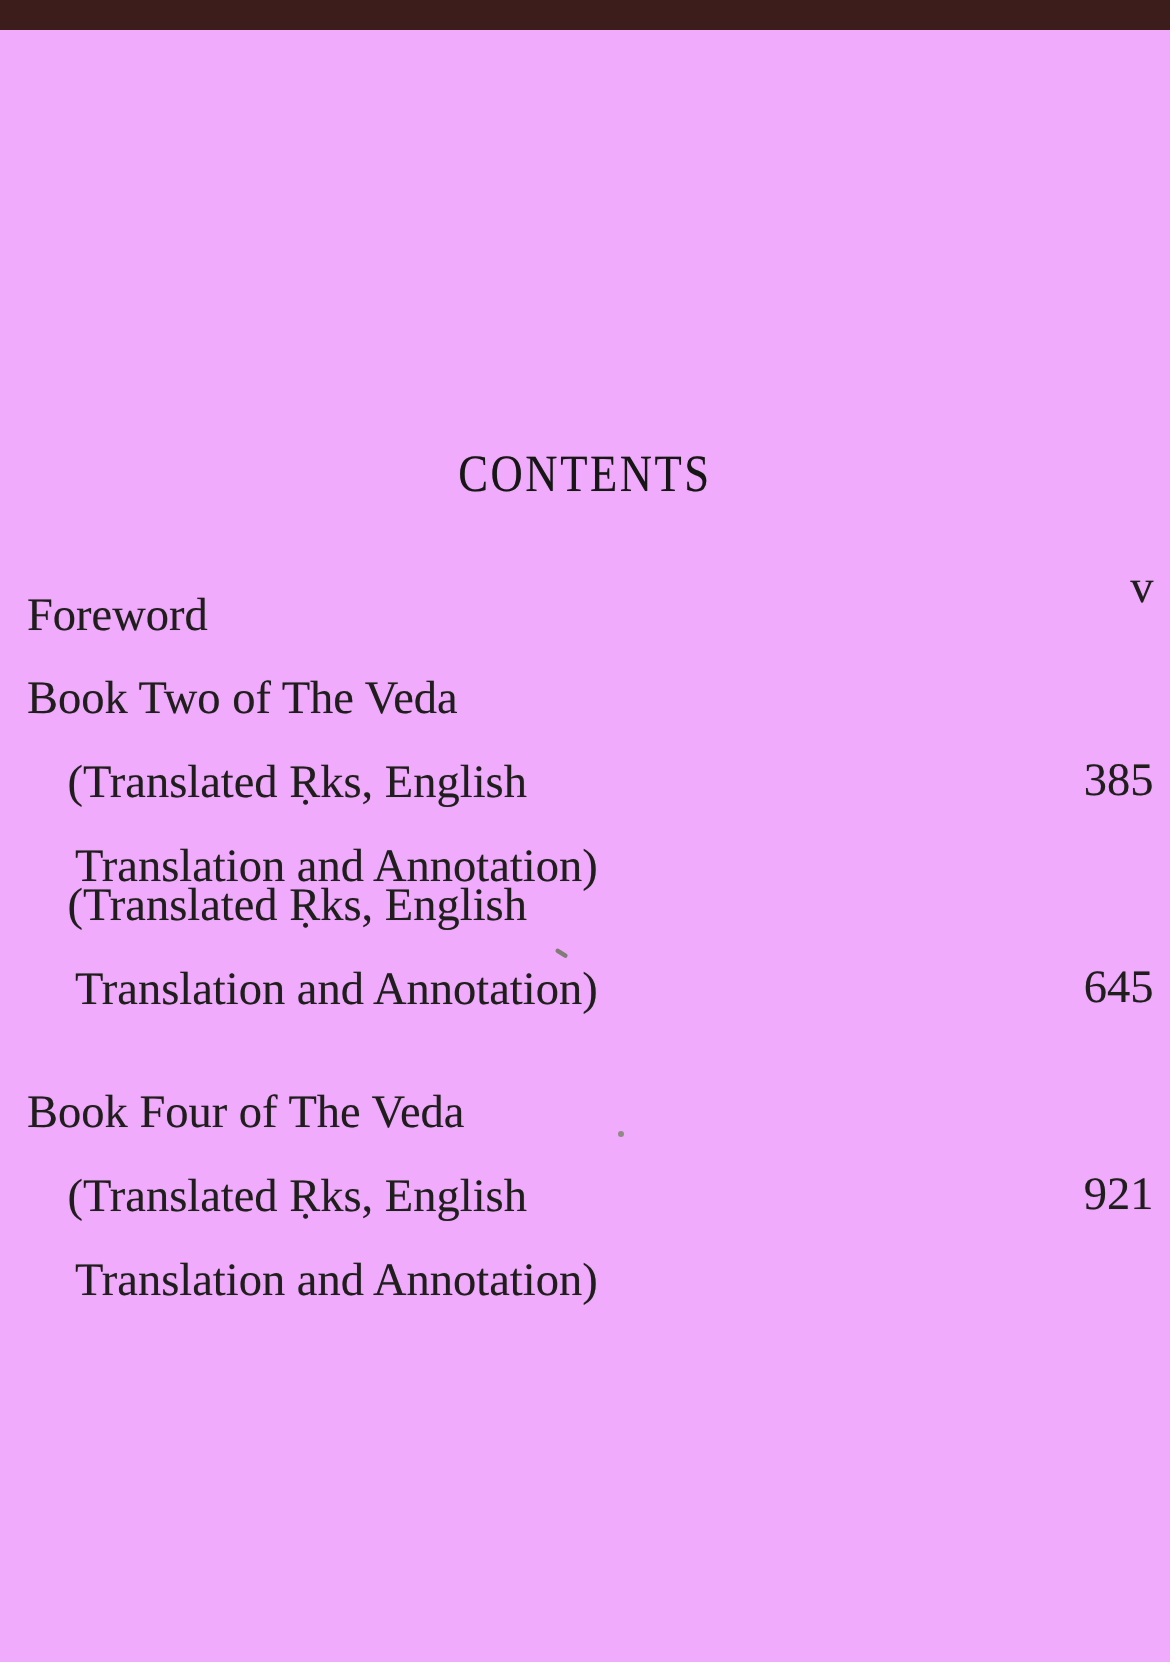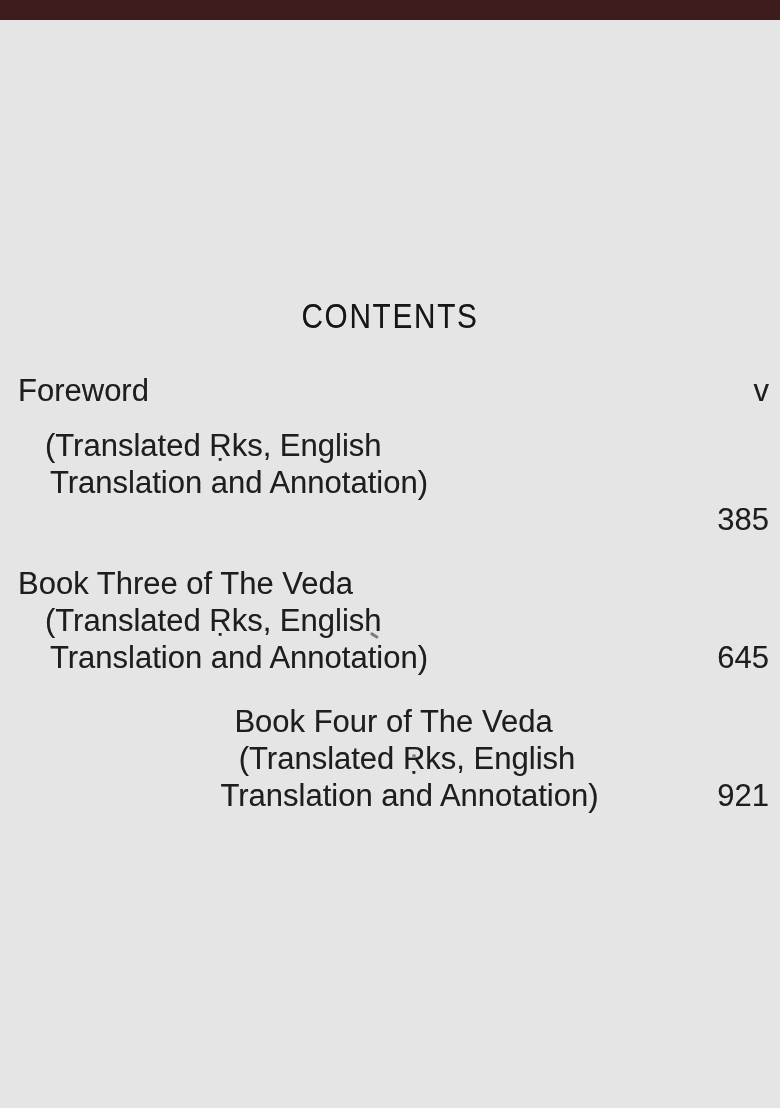--- a/index.html
+++ b/index.html
@@ -4,23 +4,23 @@
 <style>
   html, body {
     margin: 0;
     padding: 0;
     background: #ffffff;
   }
   .page {
     position: relative;
     width: 780px;
     height: 1108px;
-    background: #e5e5e5;
+    background: #f0abfc;
     overflow: hidden;
-    font-family: Liberation Sans, sans-serif;
+    font-family: Liberation Serif, serif;
     color: #1f1e1c;
   }
   
   .cover-edge {
     position: absolute;
     left: 0; top: 0;
     width: 100%; height: 20px;
     background: #3d1c1c;
   }
   .contents-title {
@@ -39,33 +39,33 @@
     text-shadow: 0 0 0.5px rgba(20,20,20,0.4);
   }
   .toc-entry {
     position: absolute;
     left: 18px;
     right: 11px;
     font-size: 31px;
     line-height: 37px;
     text-shadow: 0 0 0.5px rgba(20,20,20,0.35);
   }
-  .toc-entry .line { white-space: nowrap; }
+  .toc-entry .line { white-space: nowrap; margin-top: 19px; }
   .ind-1 { padding-left: 27px; }
   .ind-2 { padding-left: 32px; }
   .pagenum {
     position: absolute;
     right: 0;
     bottom: 0;
     line-height: 37px;
   }
   .entry-foreword { top: 372px; height: 37px; }
   .entry-book-two { top: 427px; height: 111px; }
   .entry-book-three { top: 565px; height: 111px; }
-  .entry-book-four { top: 703px; height: 111px; text-align: center; }
+  .entry-book-four { top: 703px; height: 111px; }
   
   .speck { position: absolute; background: #807c76; }
   .speck-tick {
     left: 370px; top: 634px;
     width: 9px; height: 2.5px;
     border-radius: 2px;
     transform: rotate(32deg);
   }
   .speck-dot {
     left: 412px; top: 754px;
@@ -84,27 +84,27 @@
   <h1 class="contents-title">CONTENTS</h1>
 
   <section>
 
     <div class="toc-entry entry-foreword">
       <div class="line">Foreword</div>
       <div class="pagenum">v</div>
     </div>
 
     <div class="toc-entry entry-book-two">
+      <div class="line">Book Two of The Veda</div>
       <div class="line ind-1">(Translated Ṛks, English</div>
       <div class="line ind-2">Translation and Annotation)</div>
       <div class="pagenum">385</div>
     </div>
 
     <div class="toc-entry entry-book-three">
-      <div class="line">Book Three of The Veda</div>
       <div class="line ind-1">(Translated Ṛks, English</div>
       <div class="line ind-2">Translation and Annotation)</div>
       <div class="pagenum">645</div>
     </div>
 
     <div class="toc-entry entry-book-four">
       <div class="line">Book Four of The Veda</div>
       <div class="line ind-1">(Translated Ṛks, English</div>
       <div class="line ind-2">Translation and Annotation)</div>
       <div class="pagenum">921</div>

